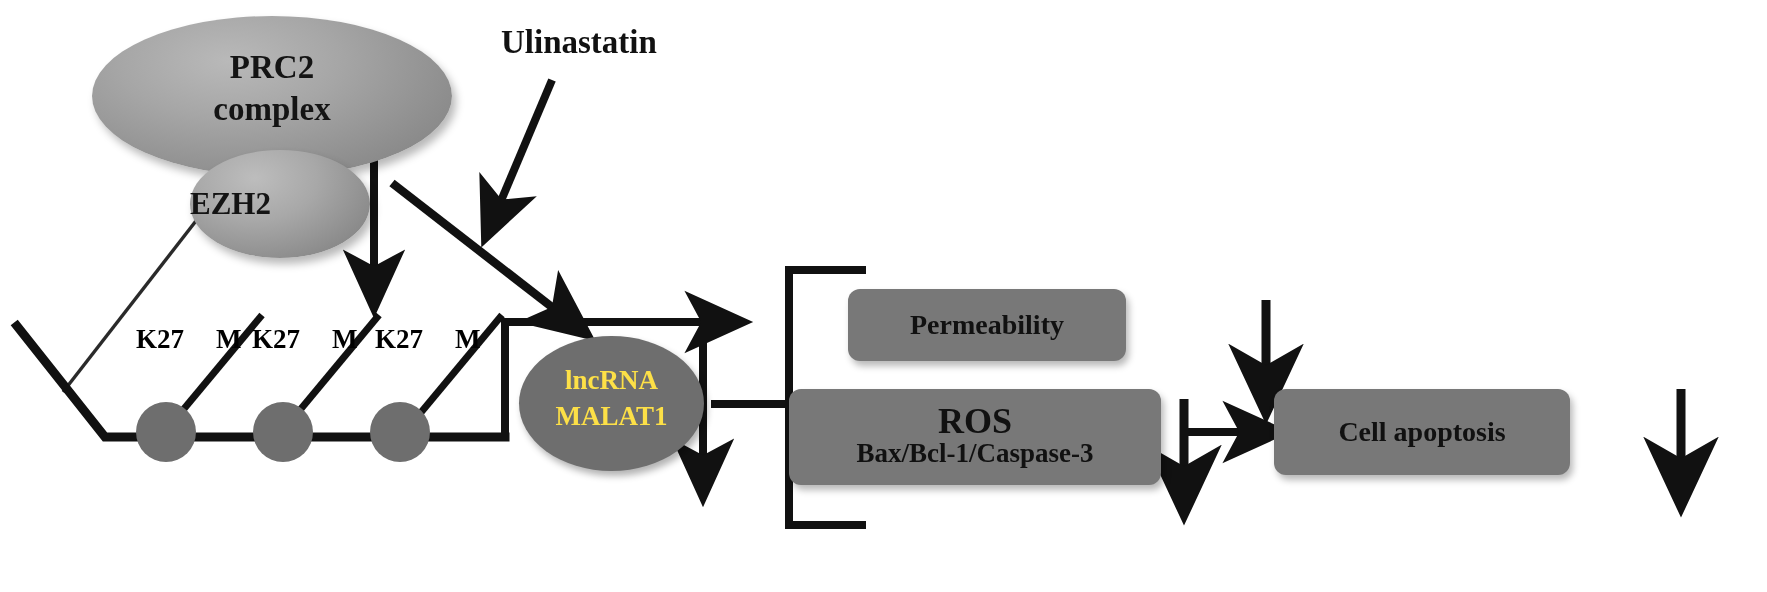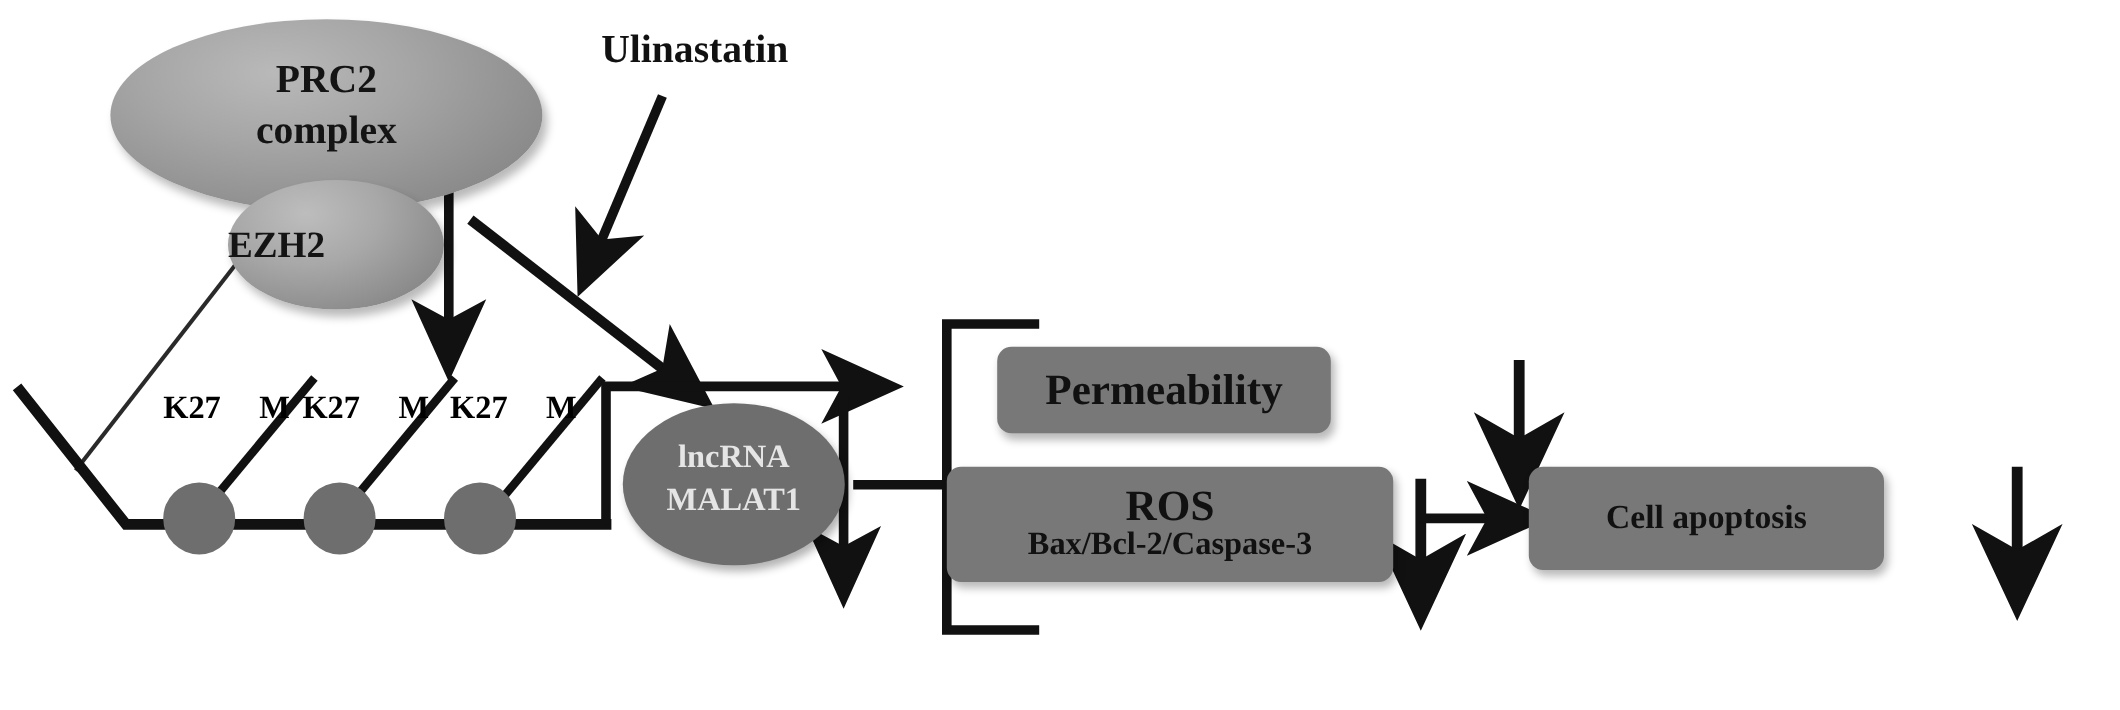--- a/index.html
+++ b/index.html
@@ -34,34 +34,34 @@
   .ezh2 .t{color:#141414;font-weight:bold;font-size:31px;}
 
   
   .malat{
     position:absolute;left:519px;top:336px;width:185px;height:135px;
     border-radius:50%;
     background:#6e6e6e;
     box-shadow:3px 5px 7px rgba(0,0,0,0.30);
   }
   .malat .t{
-    position:absolute;left:0;right:0;text-align:center;color:#e5e5e5;
+    position:absolute;left:0;right:0;text-align:center;color:#fde047;
     font-weight:bold;font-size:27px;line-height:32px;
   }
   .malat .t1{top:28px;}
   .malat .t2{top:64px;}
 
   
   .gbox{
     position:absolute;background:#787878;border-radius:12px;
     box-shadow:3px 5px 7px rgba(0,0,0,0.28);
     display:flex;flex-direction:column;align-items:center;justify-content:center;
     color:#111;font-weight:bold;
   }
-  #box-permeability{left:831px;top:289px;width:278px;height:72px;font-size:36px;}
+  #box-permeability{left:848px;top:289px;width:278px;height:72px;font-size:28px;}
   #box-ros{left:789px;top:389px;width:372px;height:96px;}
   #box-ros .l1{font-size:36px;line-height:32px;text-align:center;}
   #box-ros .l2{font-size:27px;line-height:32px;}
   #box-apoptosis{left:1262px;top:389px;width:296px;height:86px;font-size:28px;margin-left:12px;}
 
   
   #lbl-ulinastatin{left:489px;top:24px;font-size:33px;margin-left:12px;}
   #lbl-promoter{left:534px;top:275px;font-size:32px;font-weight:normal;}
   .k27{position:absolute;font-size:27px;font-weight:bold;color:#000000;white-space:nowrap;}
   #k27-1{left:136px;top:324px;}
@@ -145,20 +145,20 @@
     <div class="t t1">lncRNA</div>
     <div class="t t2">MALAT1</div>
   </div>
 
   <div class="gbox" id="box-permeability">
     <div>Permeability</div>
   </div>
 
   <div class="gbox" id="box-ros">
     <div class="l1">ROS</div>
-    <div class="l2">Bax/Bcl-2/Caspase-3</div>
+    <div class="l2">Bax/Bcl-1/Caspase-3</div>
   </div>
 
   <div class="gbox" id="box-apoptosis">
     <div>Cell apoptosis</div>
   </div>
 
 </div>
 
 </body></html>

